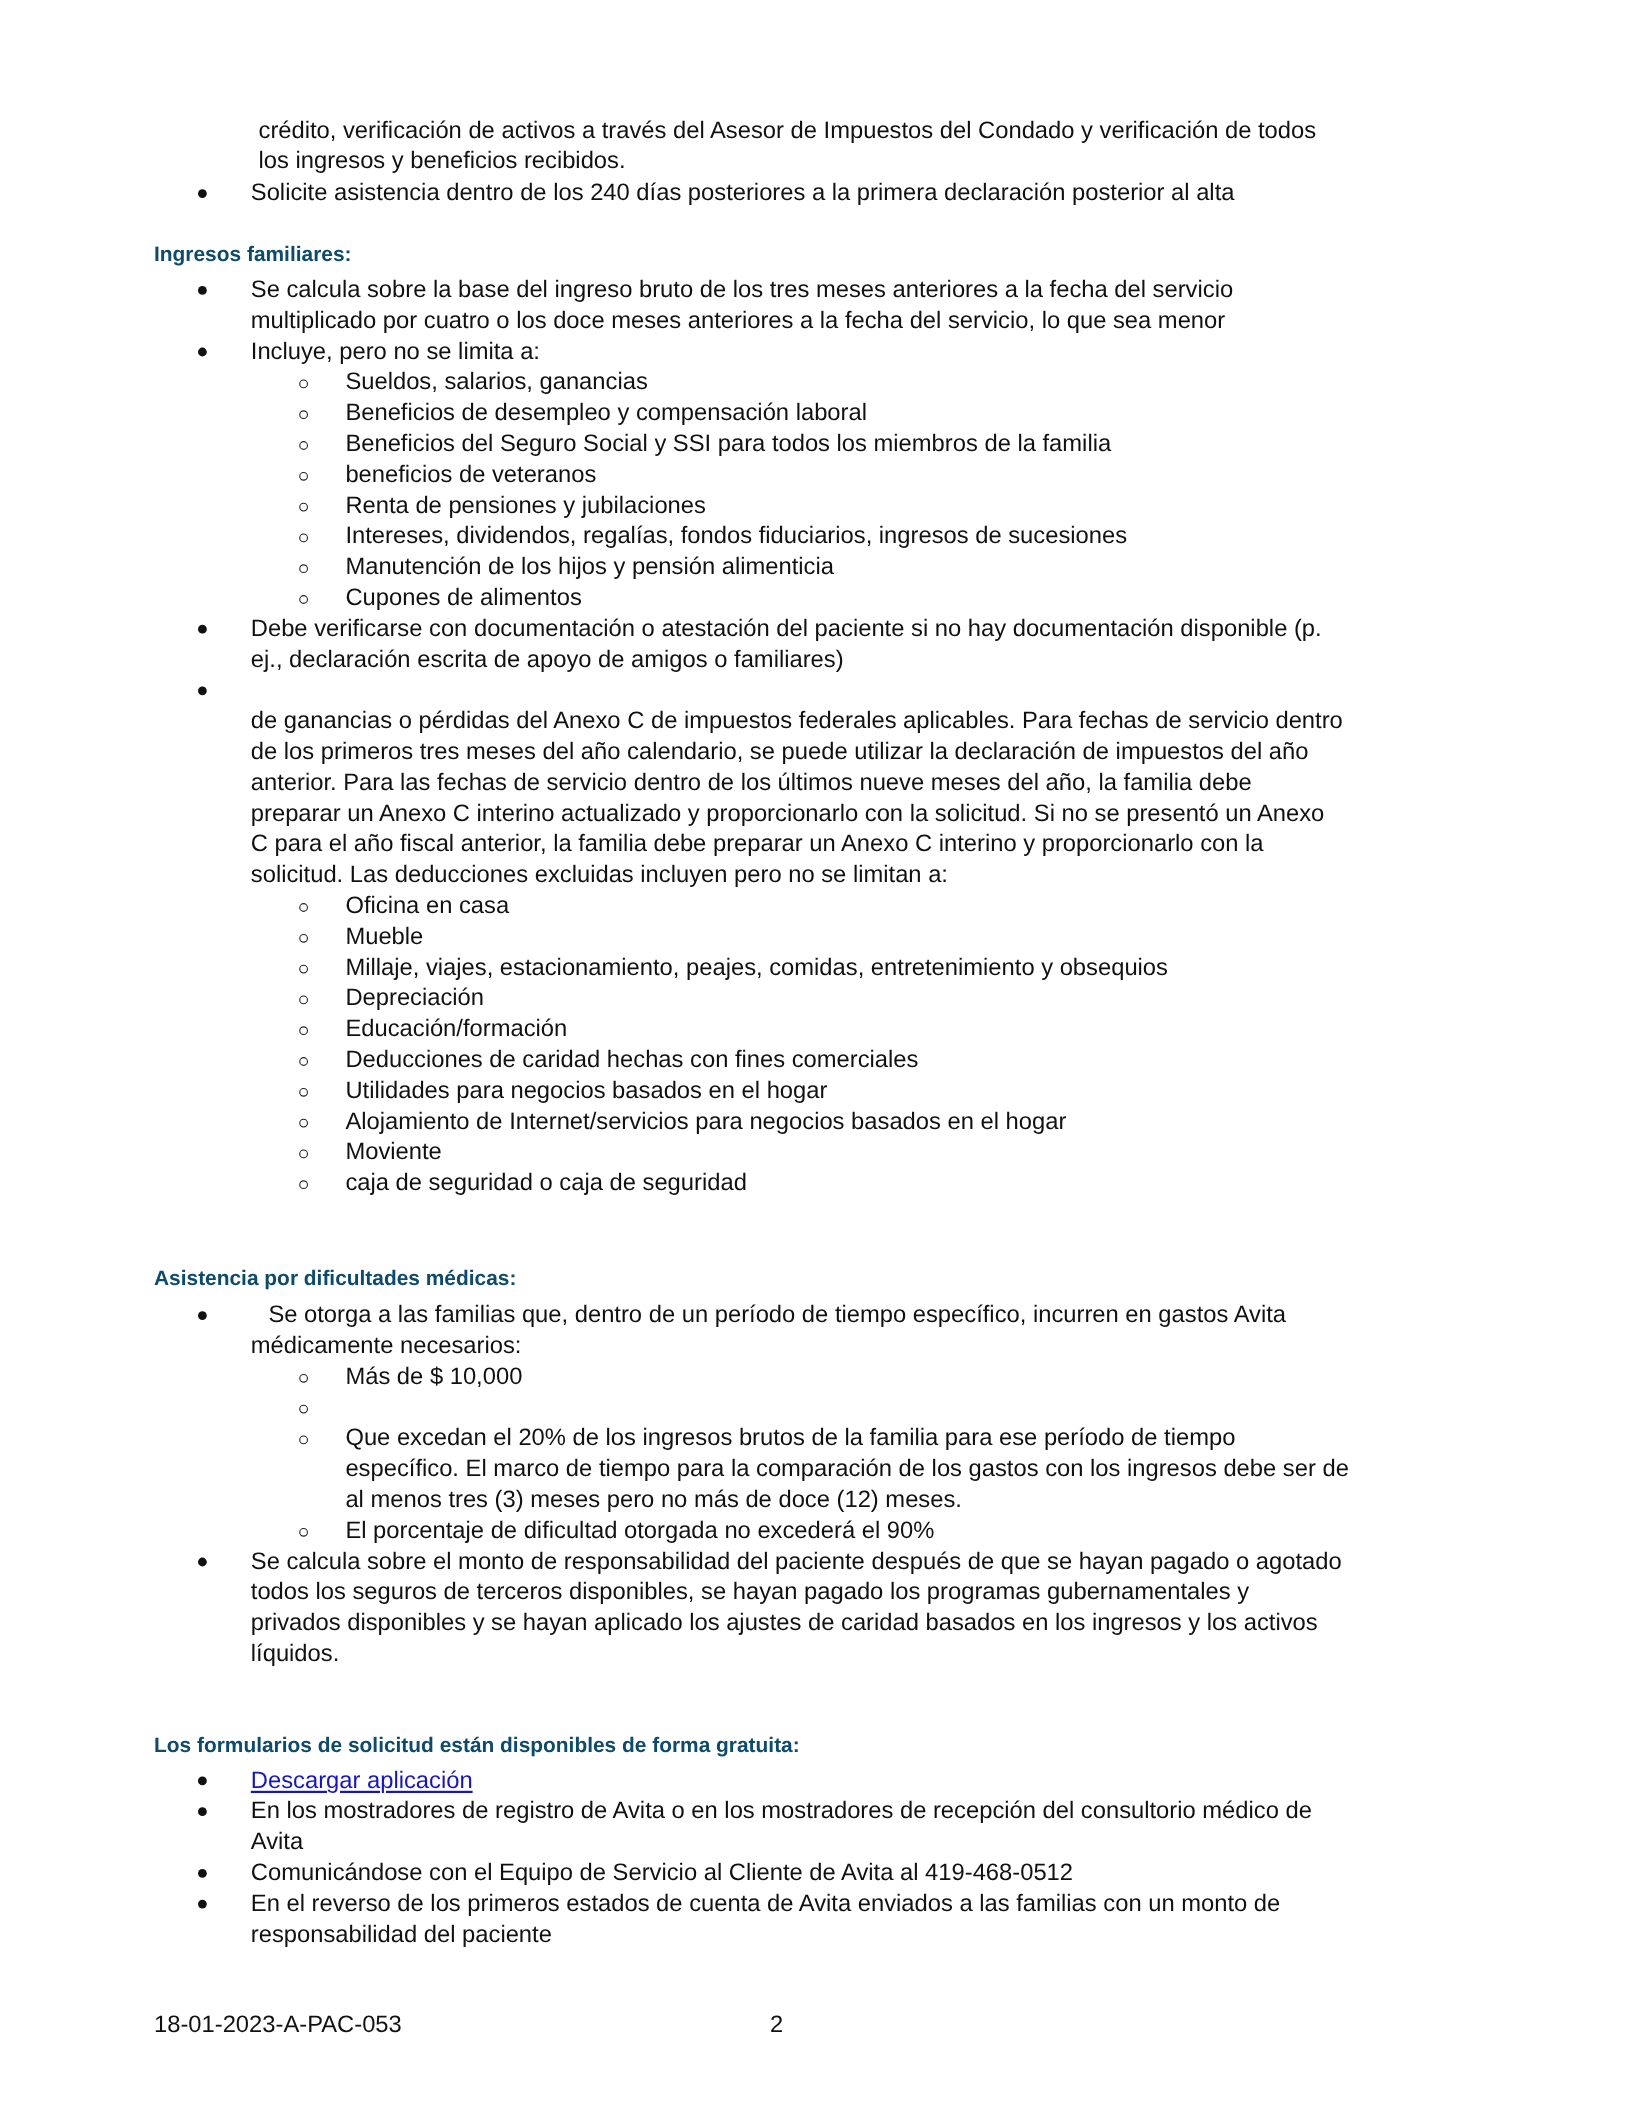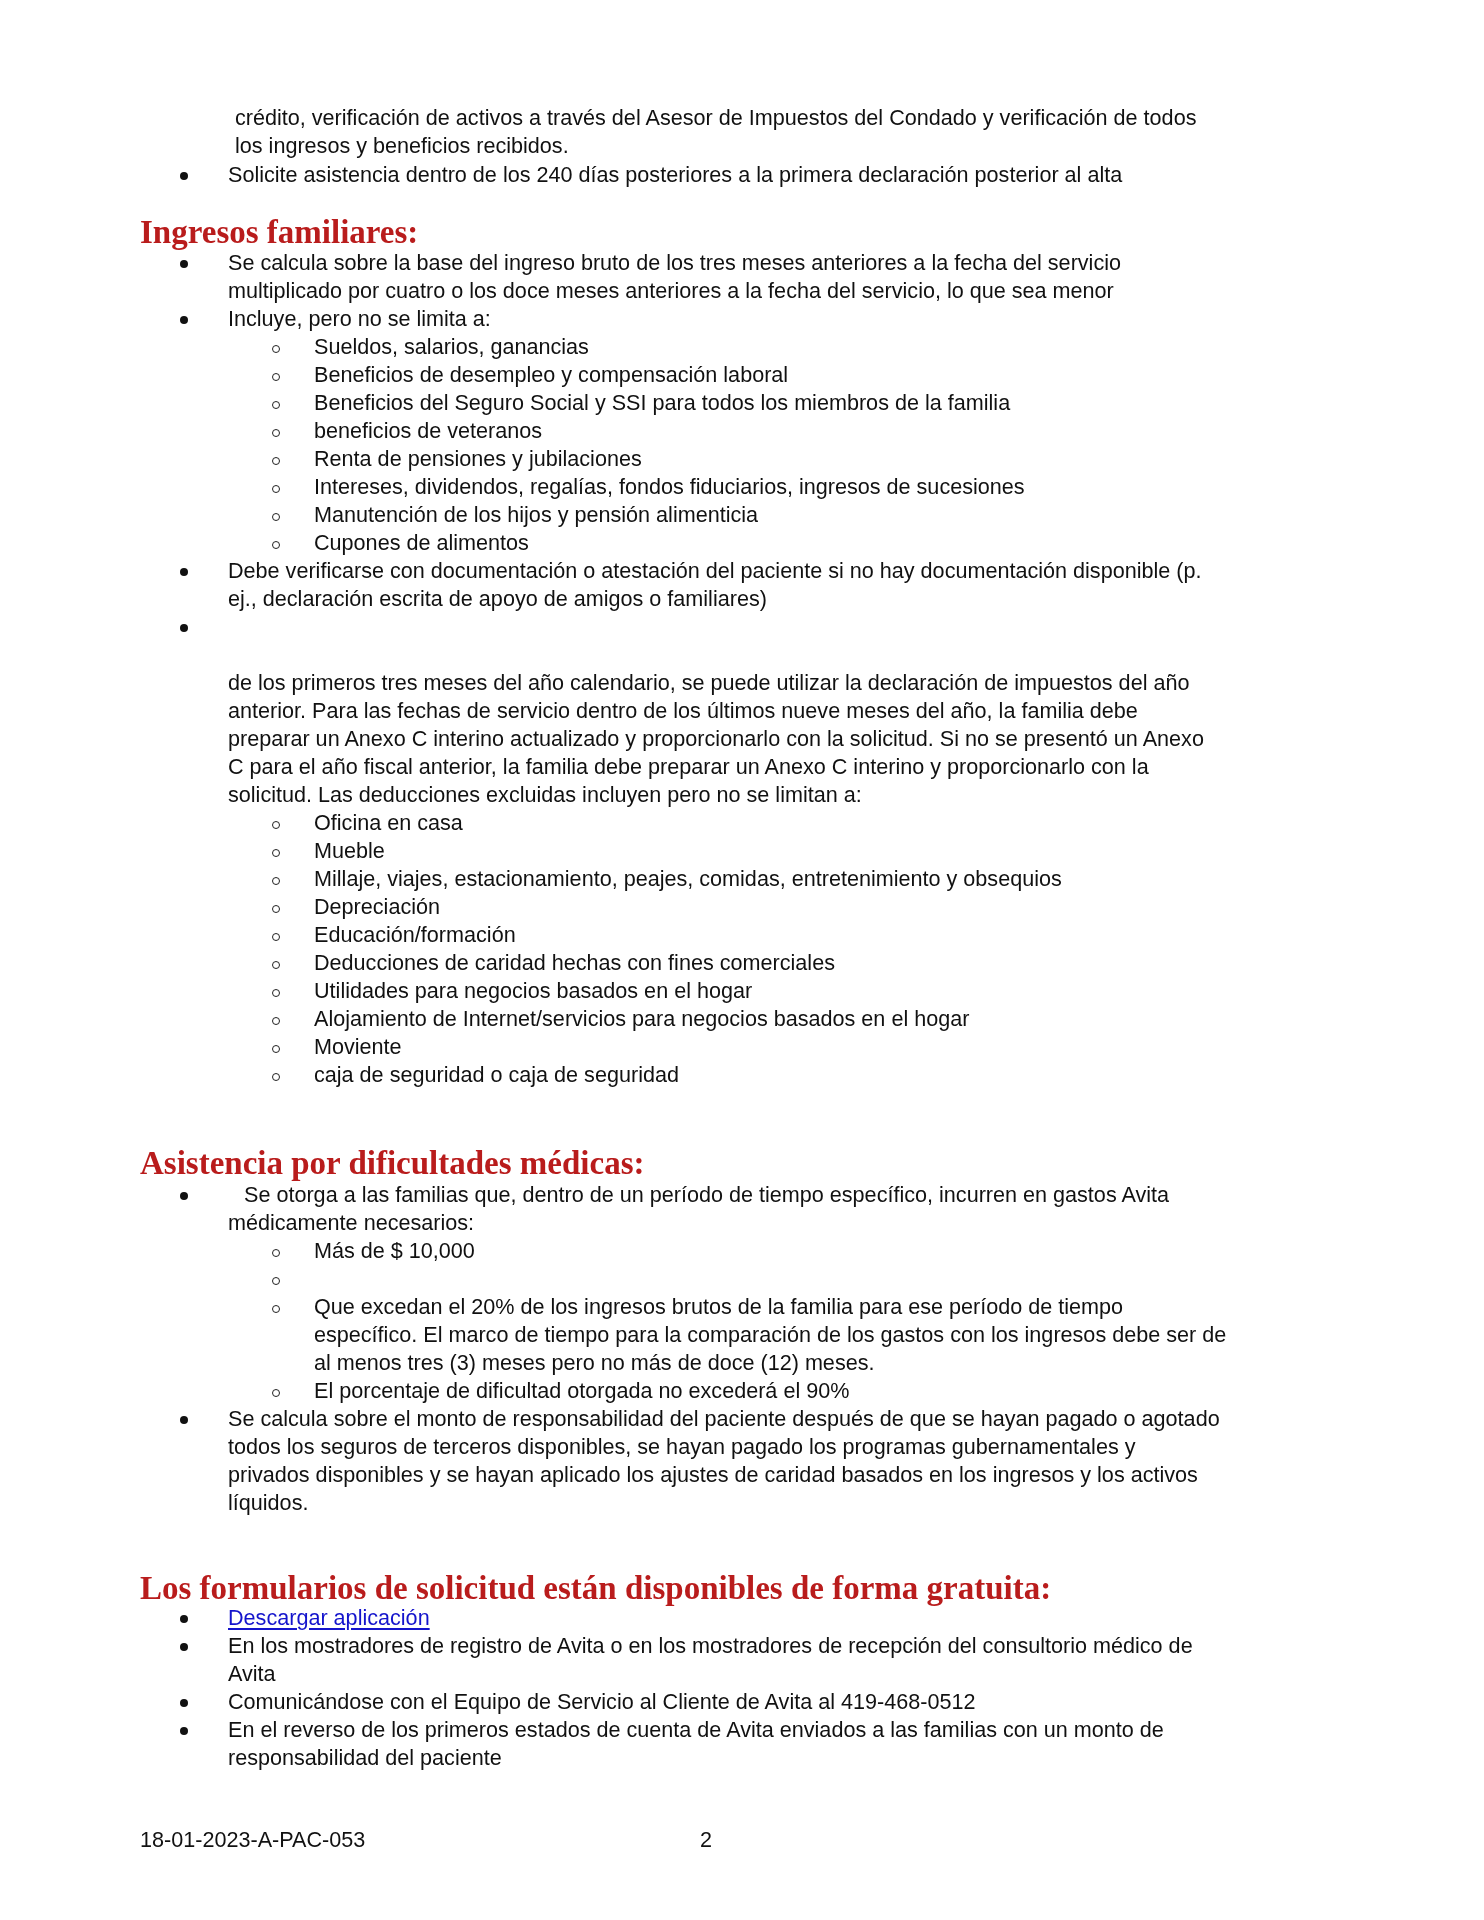--- a/index.html
+++ b/index.html
@@ -1,20 +1,20 @@
 <!DOCTYPE html>
 <html><head>
 <meta charset="utf-8">
 <style>
   html, body { margin: 0; padding: 0; background: #ffffff; }
   body { width: 1484px; height: 1920px; position: relative; overflow: hidden;
          font-family: "Liberation Sans", sans-serif; color: #111111; }
   .page { position: absolute; left: 0; top: 0; width: 1484px; height: 1536px; background: #ffffff; }
   .line { position: absolute; white-space: nowrap; font-size: 21.6px; line-height: 28px; height: 28px; }
-  .heading { position: absolute; white-space: nowrap; font-size: 33px; font-weight: bold; line-height: 32px; height: 32px; color: #b91c1c; font-family: Liberation Serif, serif; }
+  .heading { position: absolute; white-space: nowrap; font-size: 19px; font-weight: bold; line-height: 32px; height: 32px; color: #0c4a6e; }
   .bullet { position: absolute; font-size: 21.6px; line-height: 28px; height: 28px; width: 20px; text-align: center; }
   .bullet.disc::before { content: ""; display: inline-block; width: 8px; height: 8px; border-radius: 50%; background: #111; vertical-align: middle; margin-top: -3px; }
   .bullet.circle::before { content: ""; display: inline-block; width: 8px; height: 8px; border-radius: 50%; border: 1.4px solid #222; box-sizing: border-box; vertical-align: middle; margin-top: -1px; }
   a.link { color: #1414cc; text-decoration: underline; text-decoration-thickness: 1.5px; text-underline-offset: 3px; }
   .footer { position: absolute; white-space: nowrap; font-size: 21.6px; line-height: 28px; }
 </style>
 </head>
 <body>
 
 <div class="page" id="page">
@@ -41,20 +41,21 @@
     <div class="bullet circle" style="left: 266px; top: 474px;"></div>
     <div class="line" style="left: 314px; top: 473px;">Intereses, dividendos, regalías, fondos fiduciarios, ingresos de sucesiones</div>
     <div class="bullet circle" style="left: 266px; top: 502px;"></div>
     <div class="line" style="left: 314px; top: 501px;">Manutención de los hijos y pensión alimenticia</div>
     <div class="bullet circle" style="left: 266px; top: 530px;"></div>
     <div class="line" style="left: 314px; top: 529px;">Cupones de alimentos</div>
     <div class="bullet disc" style="left: 174px; top: 558px;"></div>
     <div class="line" style="left: 228px; top: 557px;">Debe verificarse con documentación o atestación del paciente si no hay documentación disponible (p.</div>
     <div class="line" style="left: 228px; top: 585px;">ej., declaración escrita de apoyo de amigos o familiares)</div>
     <div class="bullet disc" style="left: 174px; top: 614px;"></div>
+    <div class="line" style="left: 228px; top: 641px;">de ganancias o pérdidas del Anexo C de impuestos federales aplicables. Para fechas de servicio dentro</div>
     <div class="line" style="left: 228px; top: 669px;">de los primeros tres meses del año calendario, se puede utilizar la declaración de impuestos del año</div>
     <div class="line" style="left: 228px; top: 697px;">anterior. Para las fechas de servicio dentro de los últimos nueve meses del año, la familia debe</div>
     <div class="line" style="left: 228px; top: 725px;">preparar un Anexo C interino actualizado y proporcionarlo con la solicitud. Si no se presentó un Anexo</div>
     <div class="line" style="left: 228px; top: 753px;">C para el año fiscal anterior, la familia debe preparar un Anexo C interino y proporcionarlo con la</div>
     <div class="line" style="left: 228px; top: 781px;">solicitud. Las deducciones excluidas incluyen pero no se limitan a:</div>
     <div class="bullet circle" style="left: 266px; top: 810px;"></div>
     <div class="line" style="left: 314px; top: 809px;">Oficina en casa</div>
     <div class="bullet circle" style="left: 266px; top: 838px;"></div>
     <div class="line" style="left: 314px; top: 837px;">Mueble</div>
     <div class="bullet circle" style="left: 266px; top: 866px;"></div>

